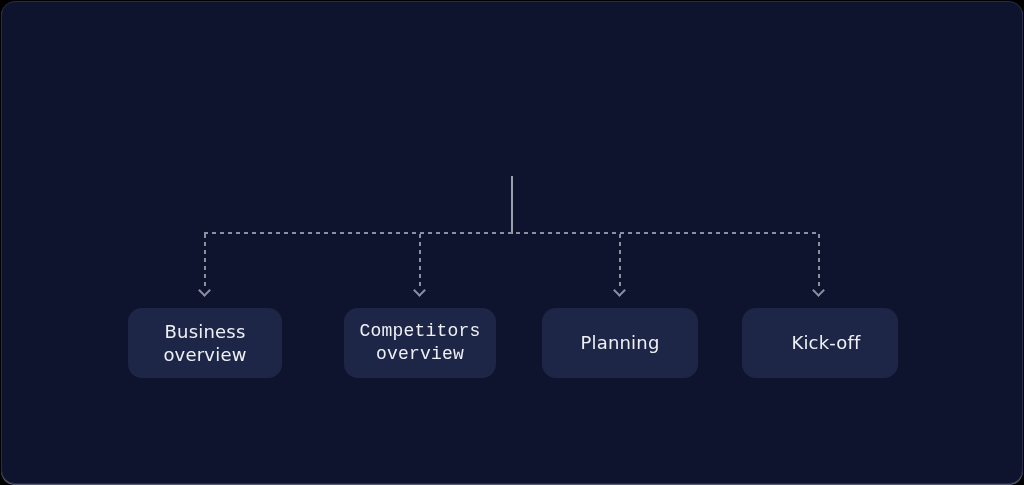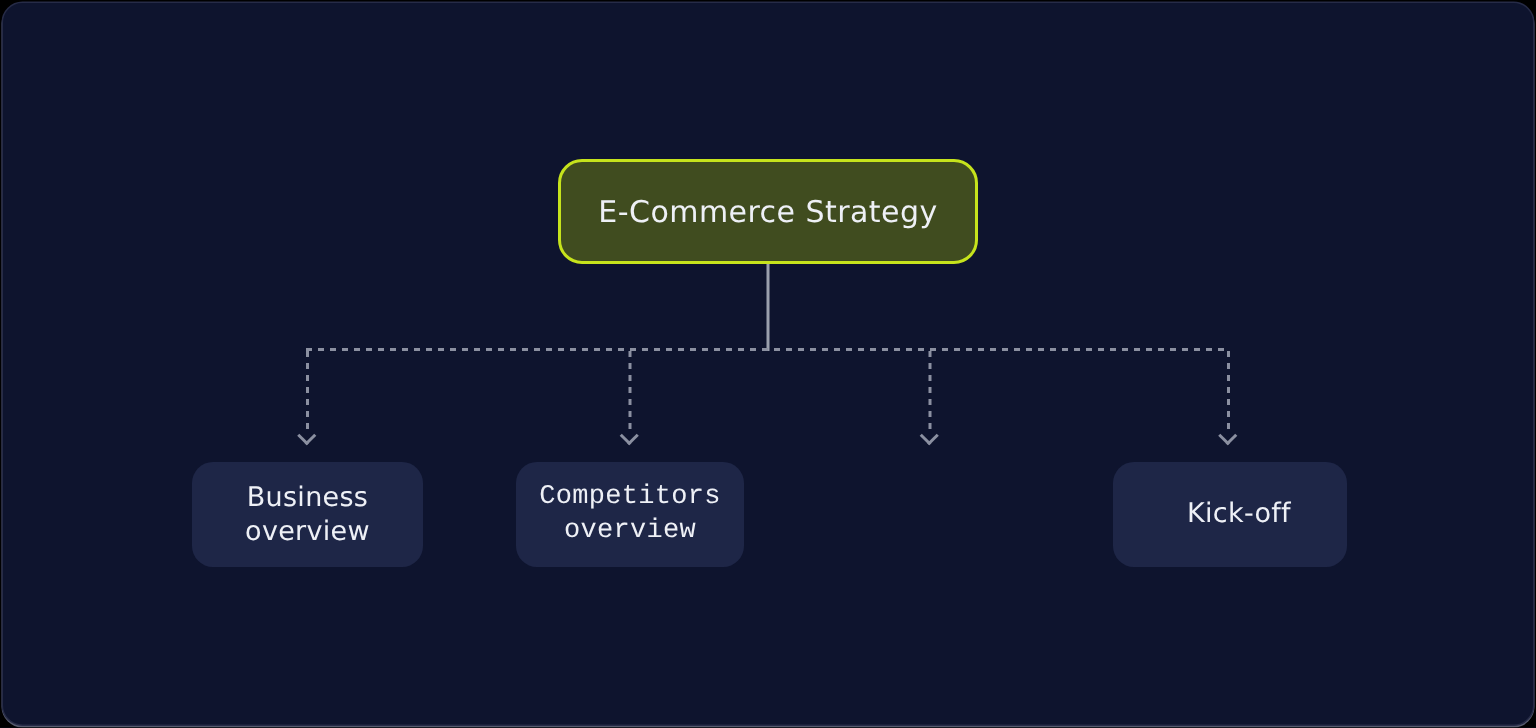--- a/index.html
+++ b/index.html
@@ -88,26 +88,26 @@
   <div class="rail"></div>
   <div class="drop drop-1"></div>
   <div class="drop drop-2"></div>
   <div class="drop drop-3"></div>
   <div class="drop drop-4"></div>
   <div class="chev chev-1"></div>
   <div class="chev chev-2"></div>
   <div class="chev chev-3"></div>
   <div class="chev chev-4"></div>
 
-  <div class="node root-node">
-    <span>E-Commerce Strategy</span>
-  </div>
 
   <div class="node child-node child-1">
     <span>Business overview</span>
   </div>
   <div class="node child-node child-2">
     <span>Competitors overview</span>
   </div>
+  <div class="node child-node child-3">
+    <span>Planning</span>
+  </div>
   <div class="node child-node child-4">
     <span>Kick-off</span>
   </div>
 </div>
 
 </body></html>

